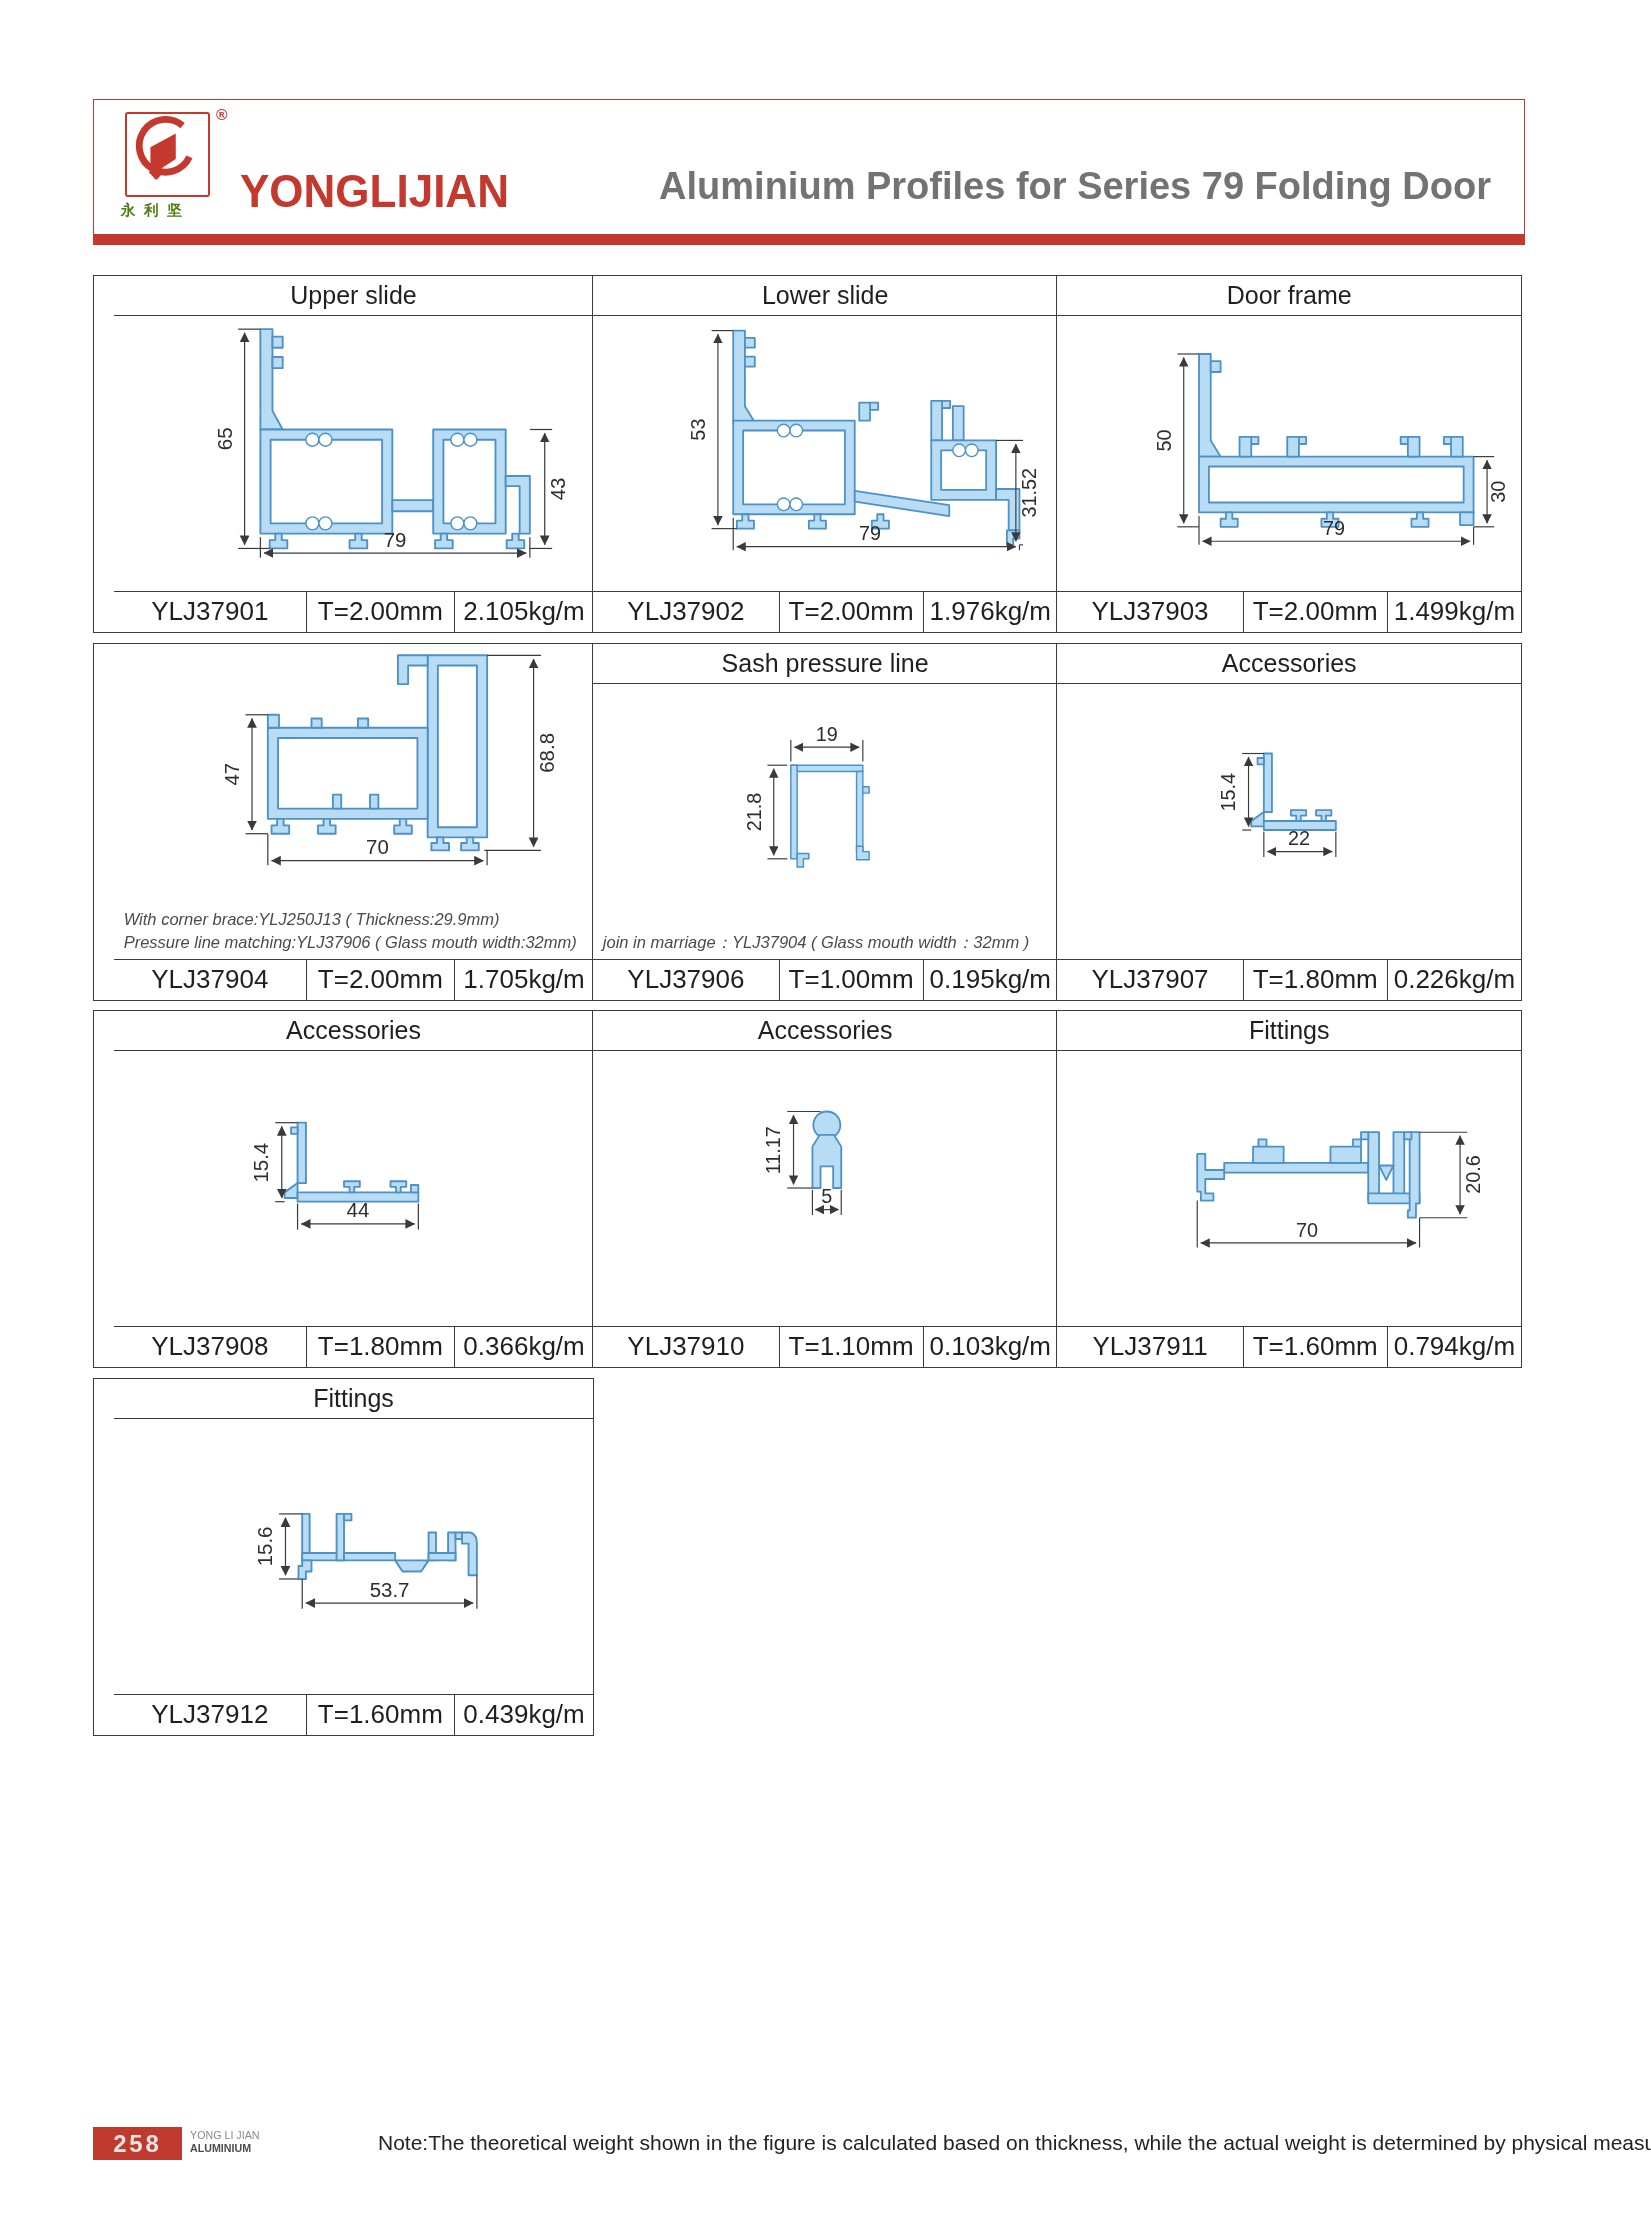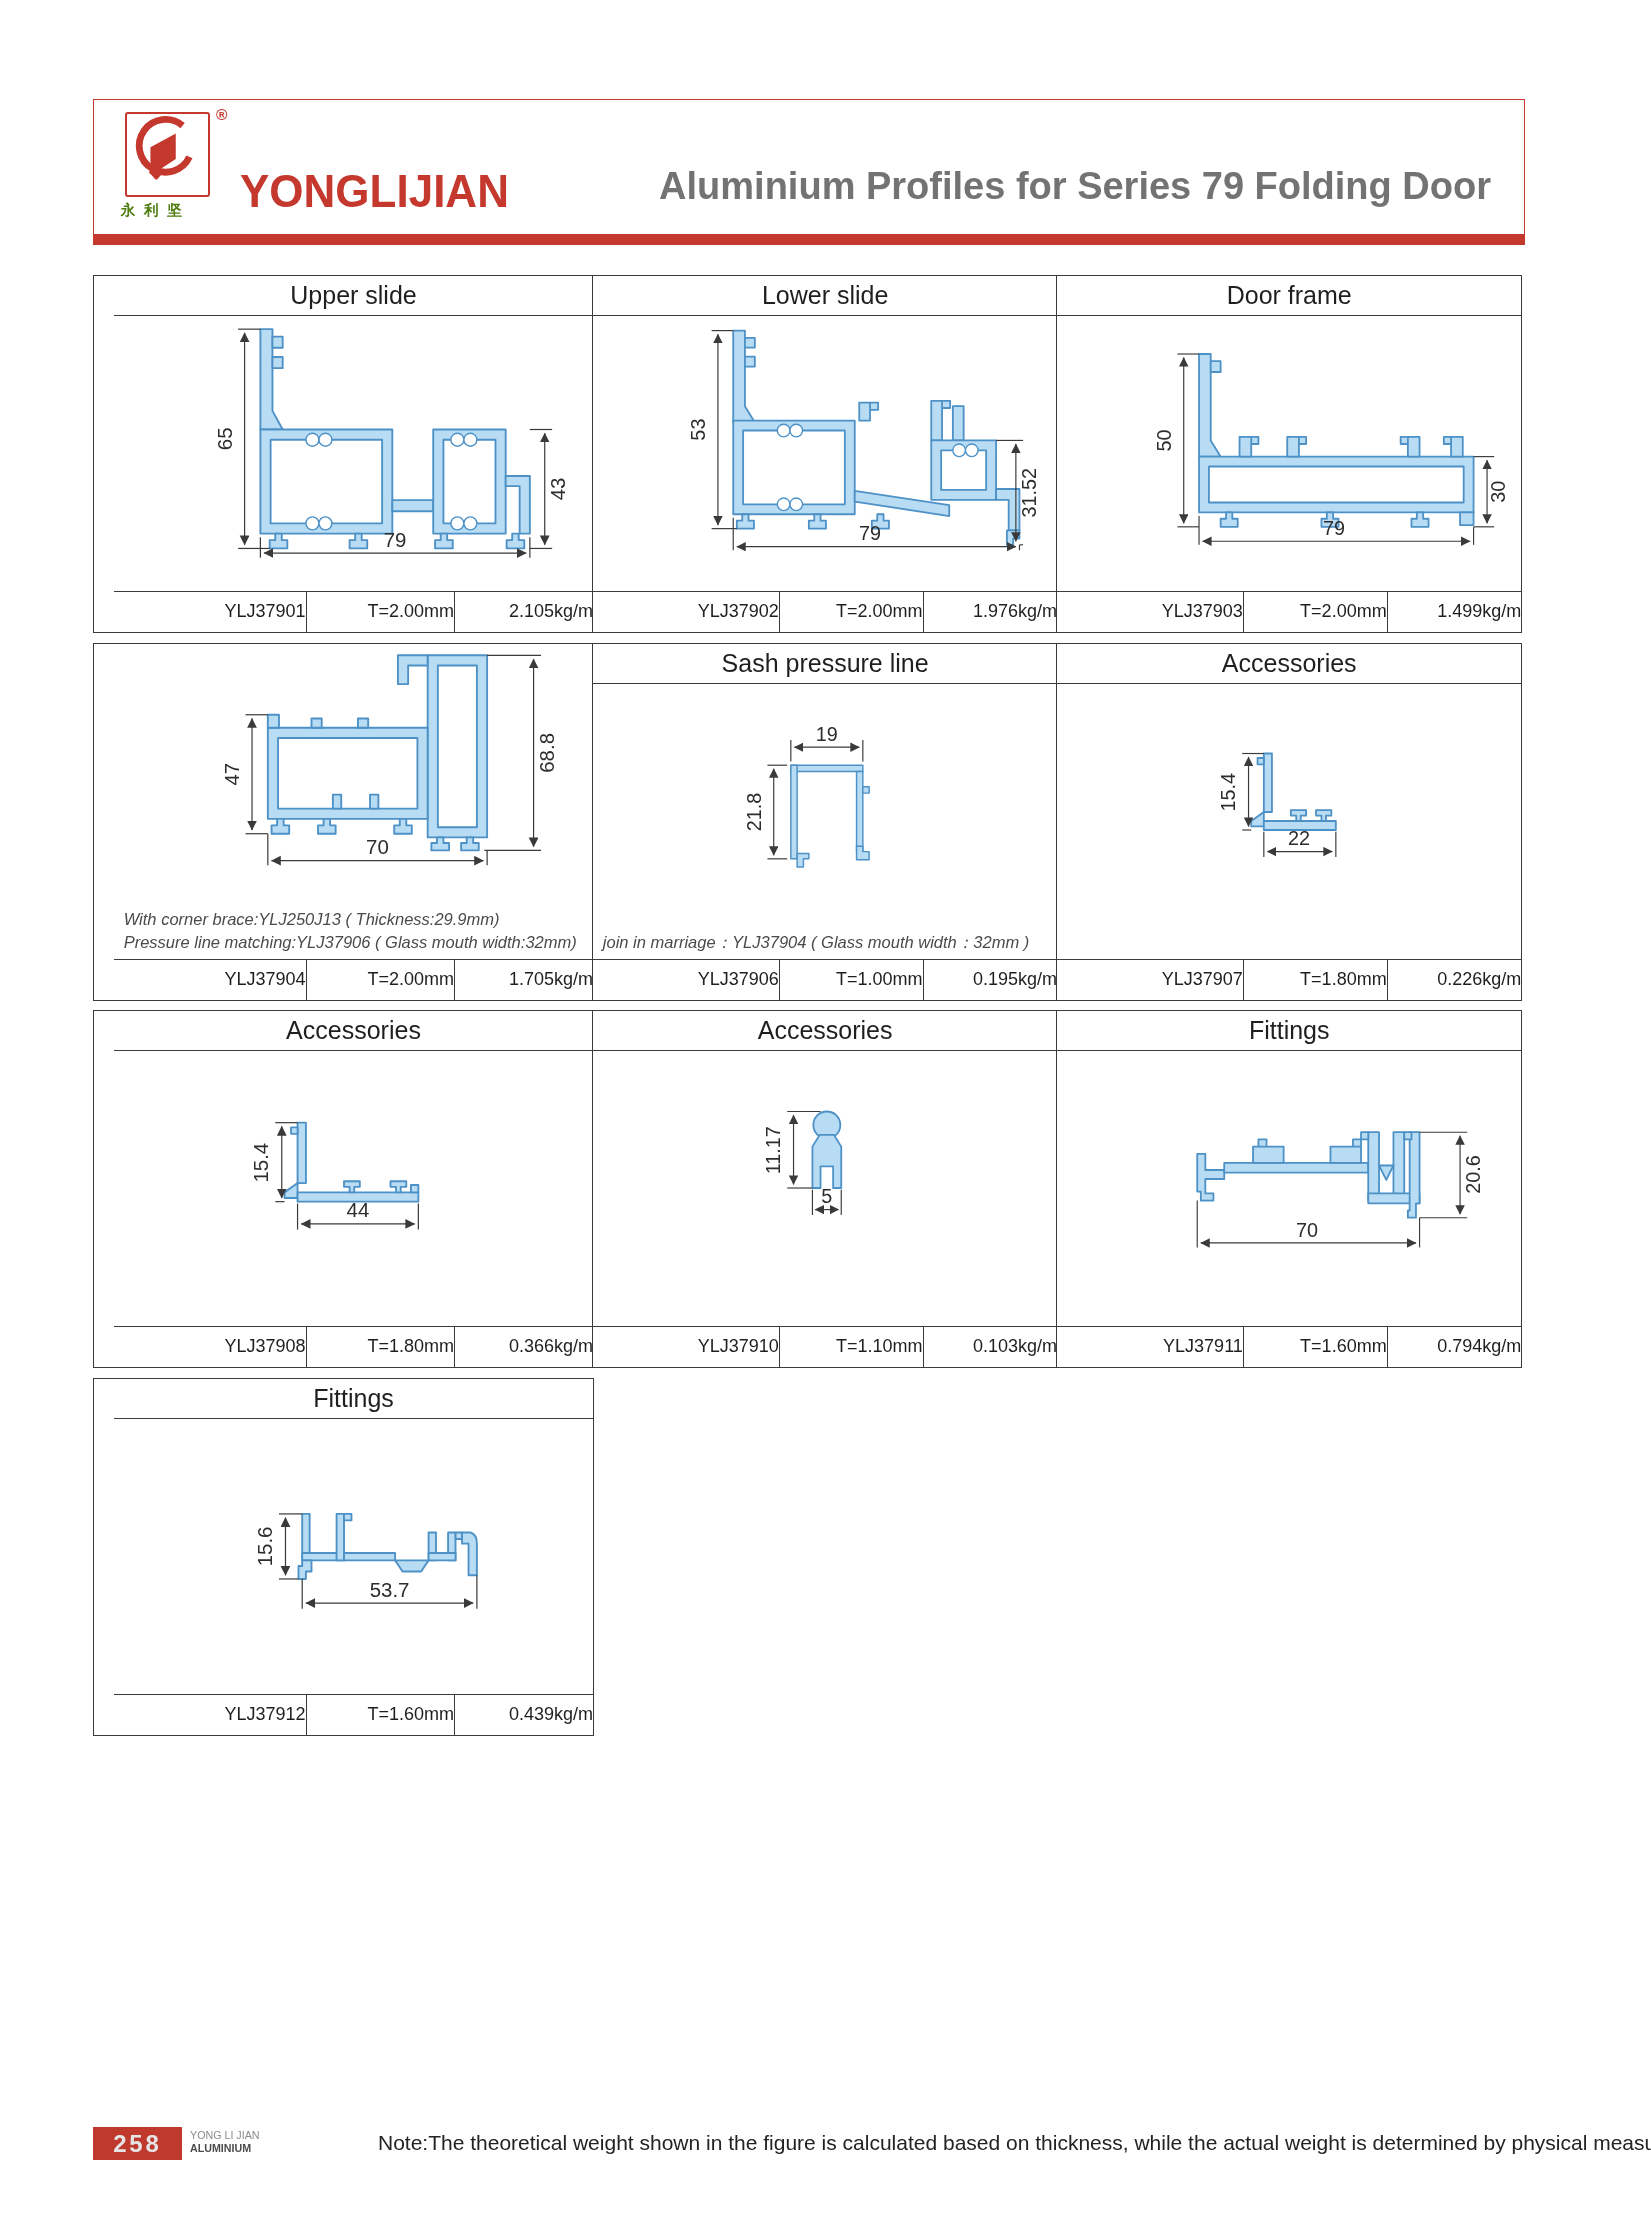--- a/index.html
+++ b/index.html
@@ -25,21 +25,21 @@
   .cell{border:1.9px solid #3b3b3b;box-sizing:border-box;background:#fff;display:flex;flex-direction:column;height:358px;}
   .cell.c1{width:501px;padding-left:20px;}
   .cell.c2{width:466px;margin-left:-1.9px;}
   .cell.c3{width:466px;margin-left:-1.9px;}
   .cell-title{height:39px;line-height:39px;text-align:center;font-size:25px;color:#1f1f1f;
               border-bottom:1.9px solid #3b3b3b;flex:none;}
   .cell-draw{position:relative;flex:1;overflow:hidden;}
   .cell-draw svg{display:block;margin:1.9px auto 0 auto;width:97%;}
   .cell-note{position:absolute;left:9.7px;bottom:4.9px;font-size:16.5px;color:#4a4a4a;line-height:1.4;white-space:nowrap;font-style:italic;}
   .cell-info{height:40px;border-top:1.9px solid #3b3b3b;display:flex;flex:none;}
-  .cell-info .inf{line-height:38px;text-align:right;font-size:18px;color:#1f1f1f;box-sizing:border-box;}
+  .cell-info .inf{line-height:38px;text-align:center;font-size:26px;color:#1f1f1f;box-sizing:border-box;}
   .inf.code{width:40%;}
   .inf.thick{width:31%;border-left:1.9px solid #3b3b3b;}
   .inf.weight{width:29%;border-left:1.9px solid #3b3b3b;}
 
   
   .al{fill:#b7dcf3;stroke:#4d91c6;stroke-width:2;stroke-linejoin:round;}
   .alt{fill:#b7dcf3;stroke:#4d91c6;stroke-width:1.6;stroke-linejoin:round;}
   .hole{fill:#ffffff;stroke:#4d91c6;stroke-width:1.5;}
   .ext,.dim{stroke:#3a3a3a;stroke-width:1.3;fill:none;}
   .dt{fill:#2d2d2d;font-family:"Liberation Sans",sans-serif;font-size:22px;}

